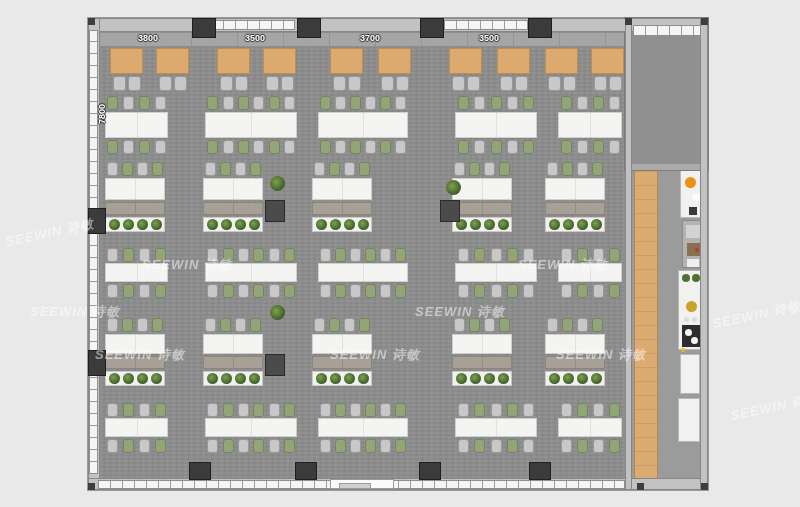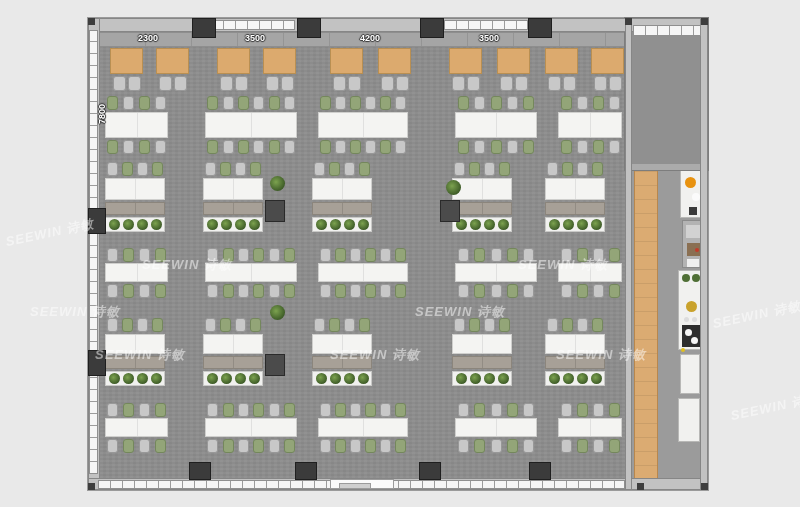--- a/index.html
+++ b/index.html
@@ -66,23 +66,23 @@
     <div class="win-h" style="left:10px;top:462px;width:527px;height:9px;"></div>
 
     <div class="room" style="left:537px;top:0;width:83px;height:152px;"></div>
     <div class="win-h" style="left:545px;top:7px;width:68px;height:11px;"></div>
 
     <div class="corridor" style="left:544px;top:152px;width:68px;height:308px;"></div>
     <div class="wood" style="left:546px;top:152px;width:24px;height:310px;"></div>
 
     <div class="banquette" style="left: 10px; top: 14px; width: 527px; height: 15px;"></div>
 
-    <div class="dim-label" style="left:60px;top:15px;">2300</div>
+    <div class="dim-label" style="left:60px;top:15px;">3800</div>
     <div class="dim-label" style="left:167px;top:15px;">3500</div>
-    <div class="dim-label" style="left:282px;top:15px;">4200</div>
+    <div class="dim-label" style="left:282px;top:15px;">3700</div>
     <div class="dim-label" style="left:401px;top:15px;">3500</div>
     <div class="dim-label dim-left" style="left:14px;top:96px;">7800</div>
   <div class="booth-table" style="position: absolute; left: 22px; top: 30px; width: 33px; height: 26px;"></div>
       <div class="ch gray" style="position: absolute; left: 25px; top: 58px; width: 13px; height: 15px;"></div>
       <div class="ch gray" style="position: absolute; left: 40px; top: 58px; width: 13px; height: 15px;"></div>
       <div class="booth-table" style="position: absolute; left: 68px; top: 30px; width: 33px; height: 26px;"></div>
       <div class="ch gray" style="position: absolute; left: 71px; top: 58px; width: 13px; height: 15px;"></div>
       <div class="ch gray" style="position: absolute; left: 86px; top: 58px; width: 13px; height: 15px;"></div>
       <div class="booth-table" style="position: absolute; left: 129px; top: 30px; width: 33px; height: 26px;"></div>
       <div class="ch gray" style="position: absolute; left: 132px; top: 58px; width: 13px; height: 15px;"></div>

